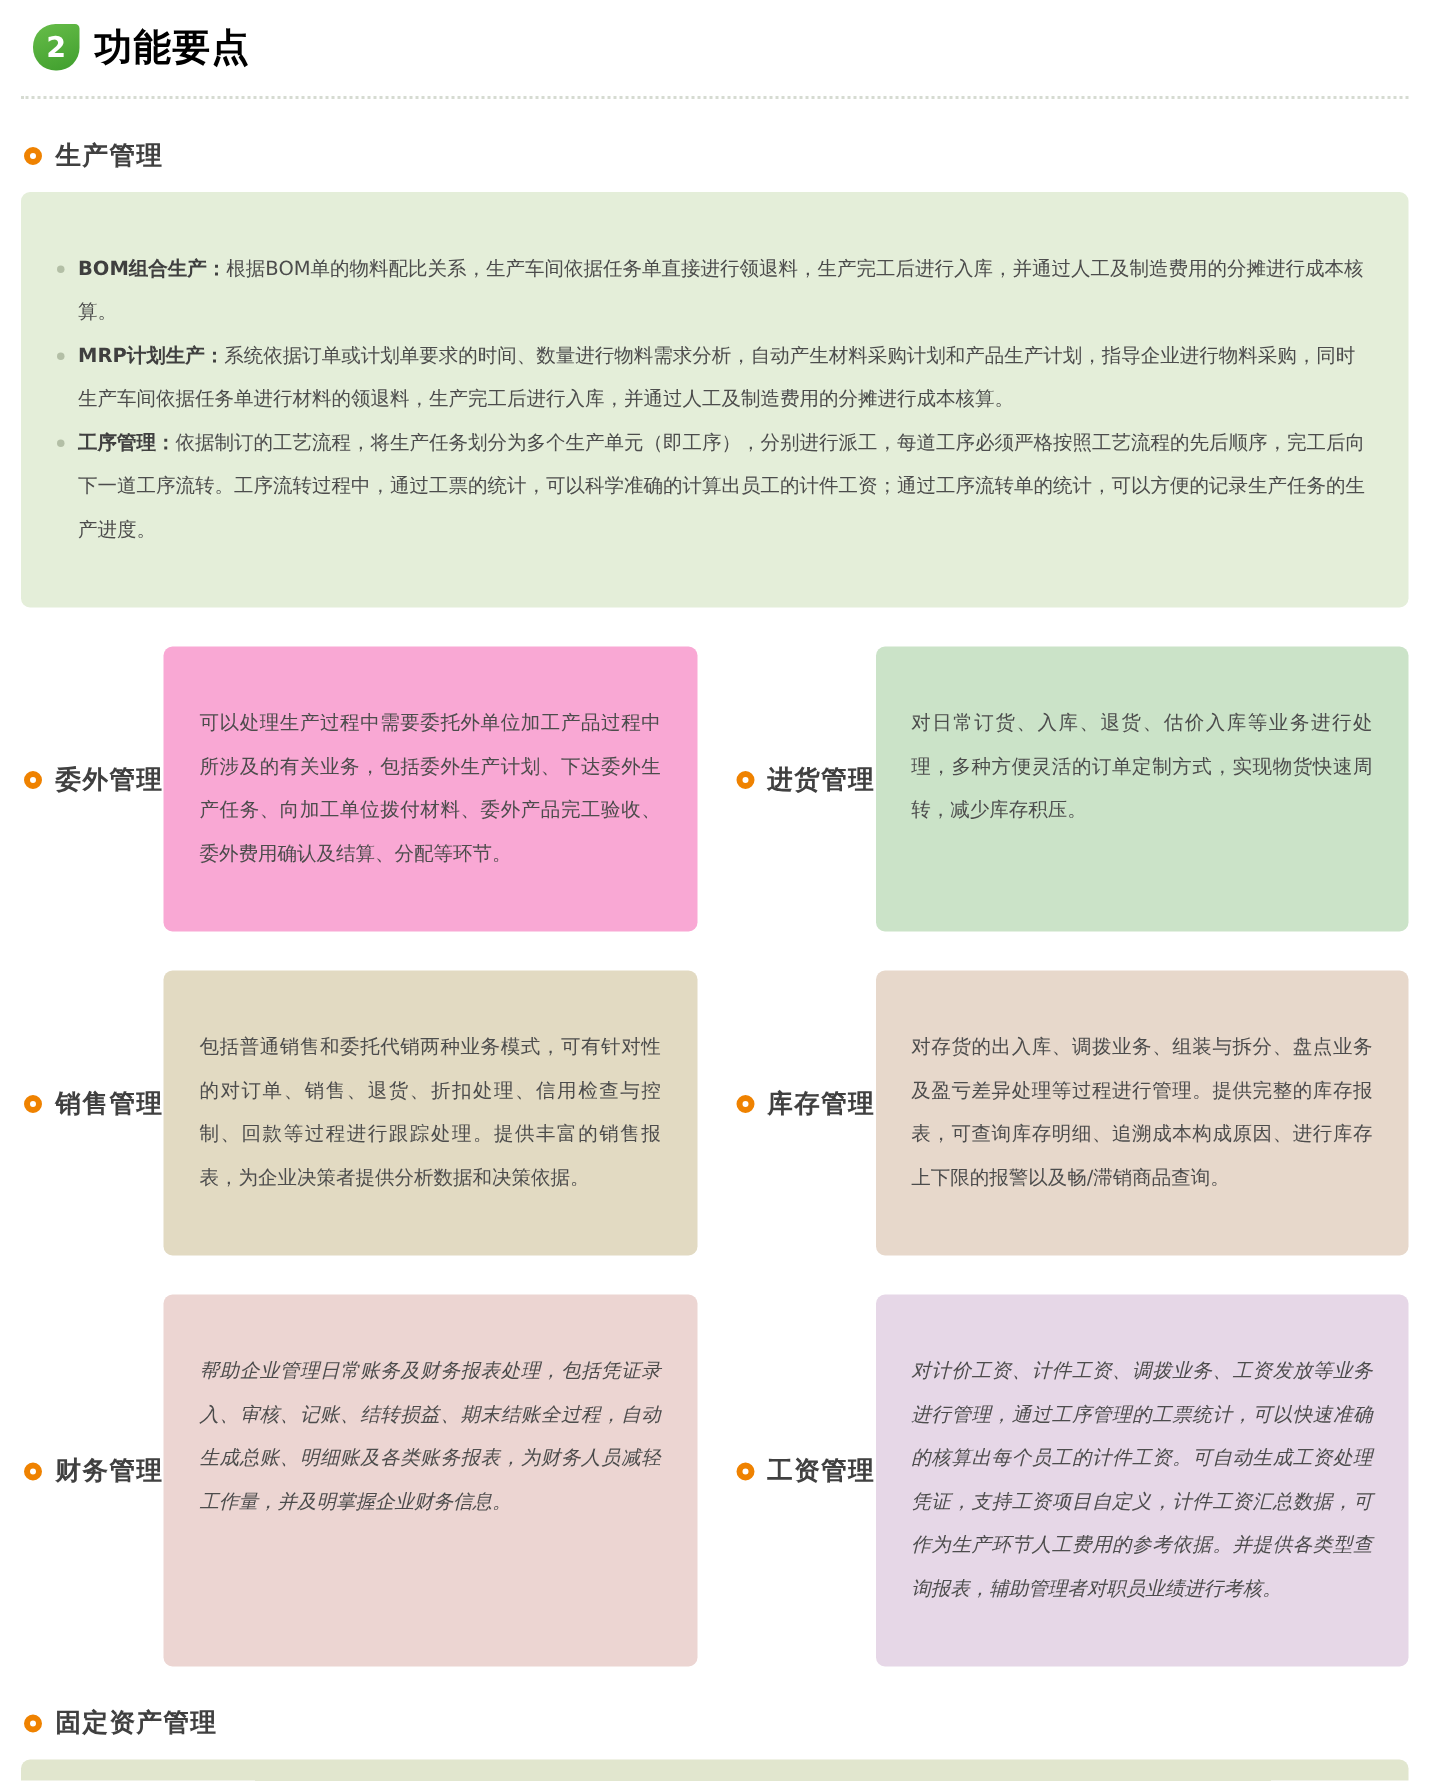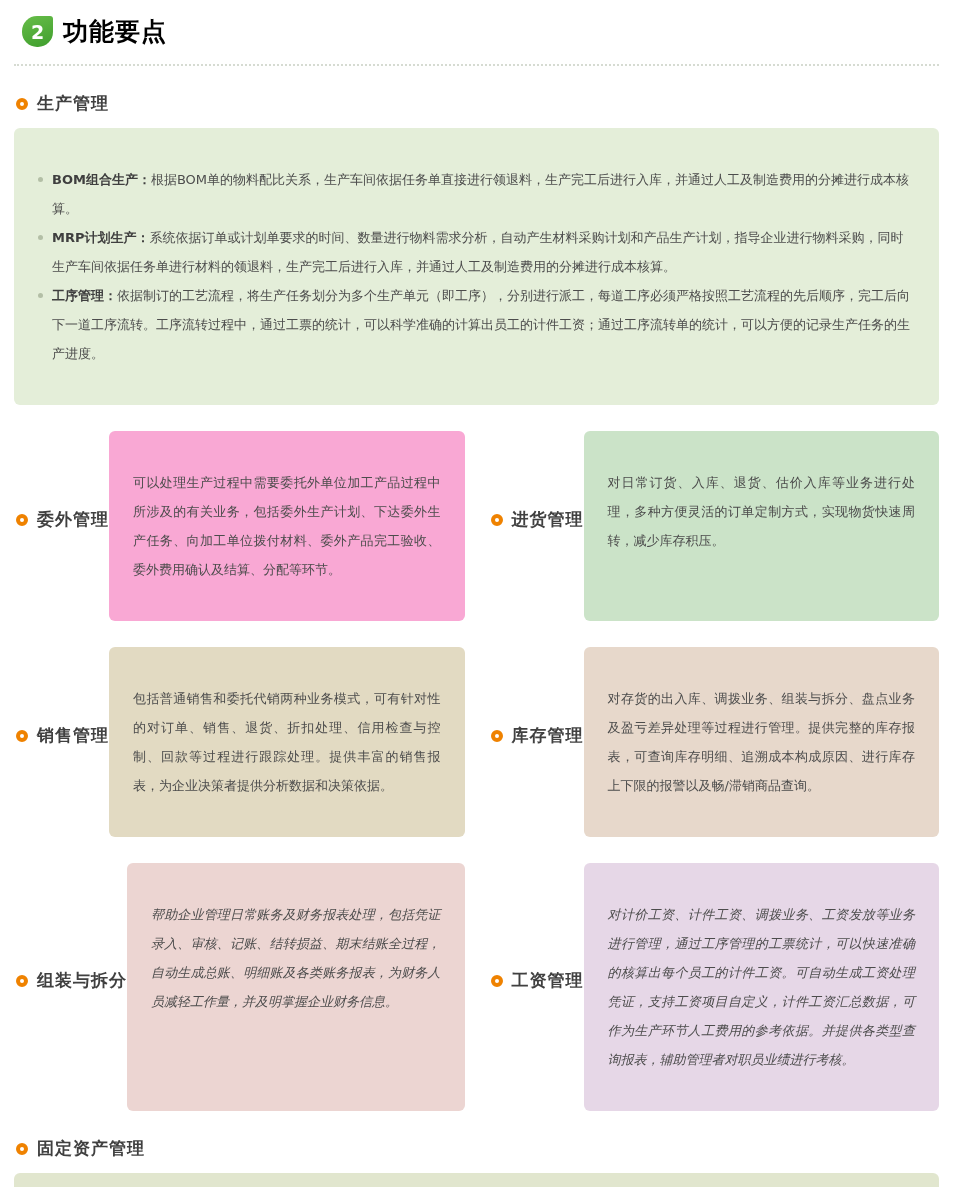--- a/index.html
+++ b/index.html
@@ -139,21 +139,21 @@
       <div class="box c-sand">
         <p>对存货的出入库、调拨业务、组装与拆分、盘点业务及盈亏差异处理等过程进行管理。提供完整的库存报表，可查询库存明细、追溯成本构成原因、进行库存上下限的报警以及畅/滞销商品查询。</p>
       </div>
     </section>
   </div>
 
   <div class="row h-row4">
     <section>
       <div class="sec-h">
         <span class="ring"></span>
-        <h2>组装与拆分</h2>
+        <h2>财务管理</h2>
       </div>
       <div class="box c-pink">
         <p>帮助企业管理日常账务及财务报表处理，包括凭证录入、审核、记账、结转损益、期末结账全过程，自动生成总账、明细账及各类账务报表，为财务人员减轻工作量，并及明掌握企业财务信息。</p>
       </div>
     </section>
     <section>
       <div class="sec-h">
         <span class="ring"></span>
         <h2>工资管理</h2>
       </div>

